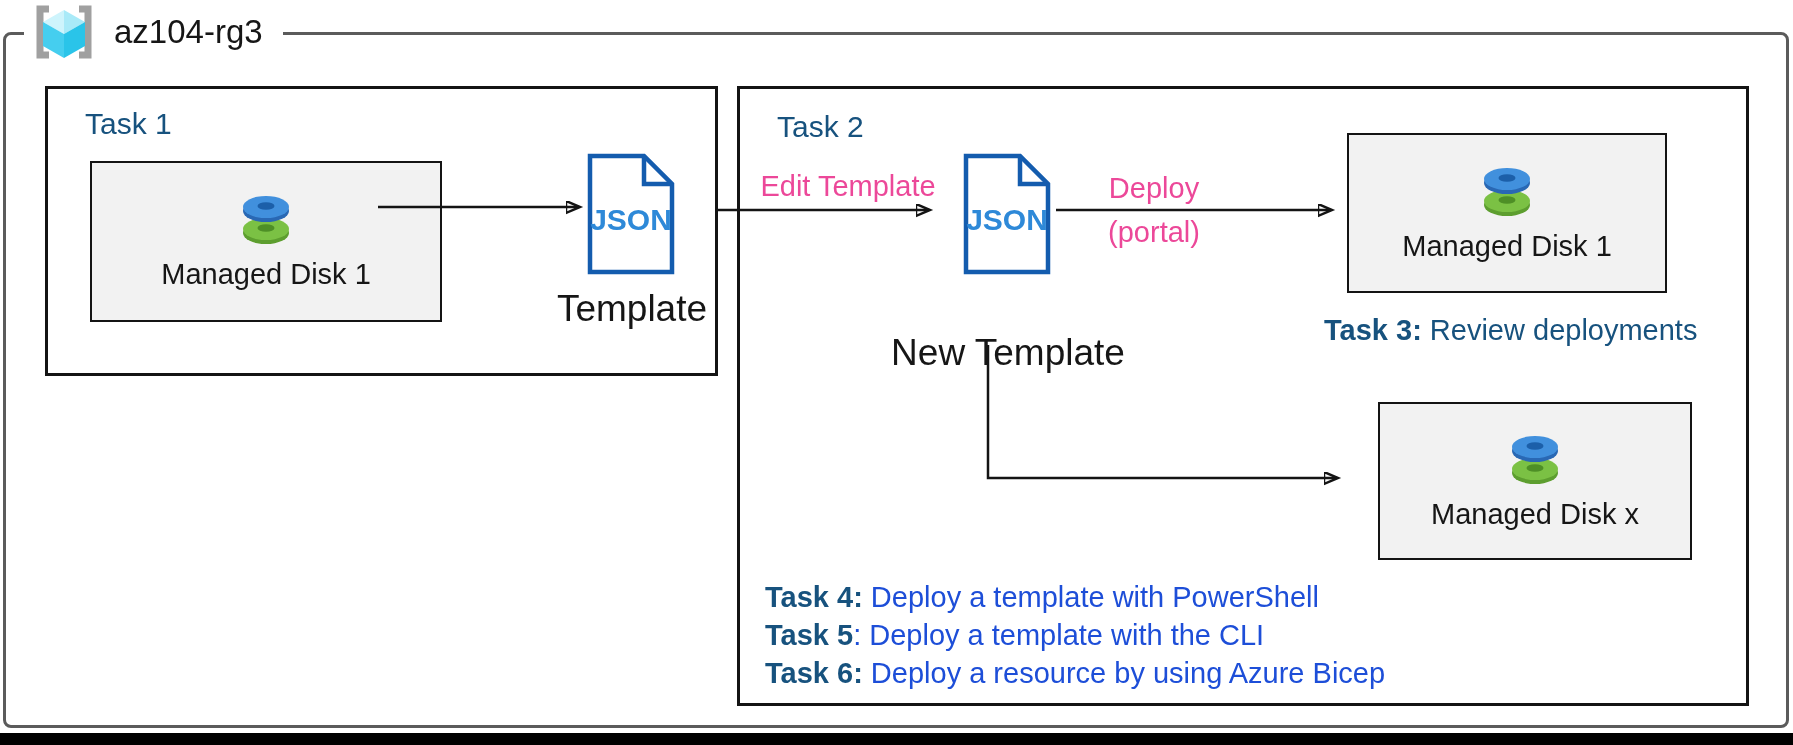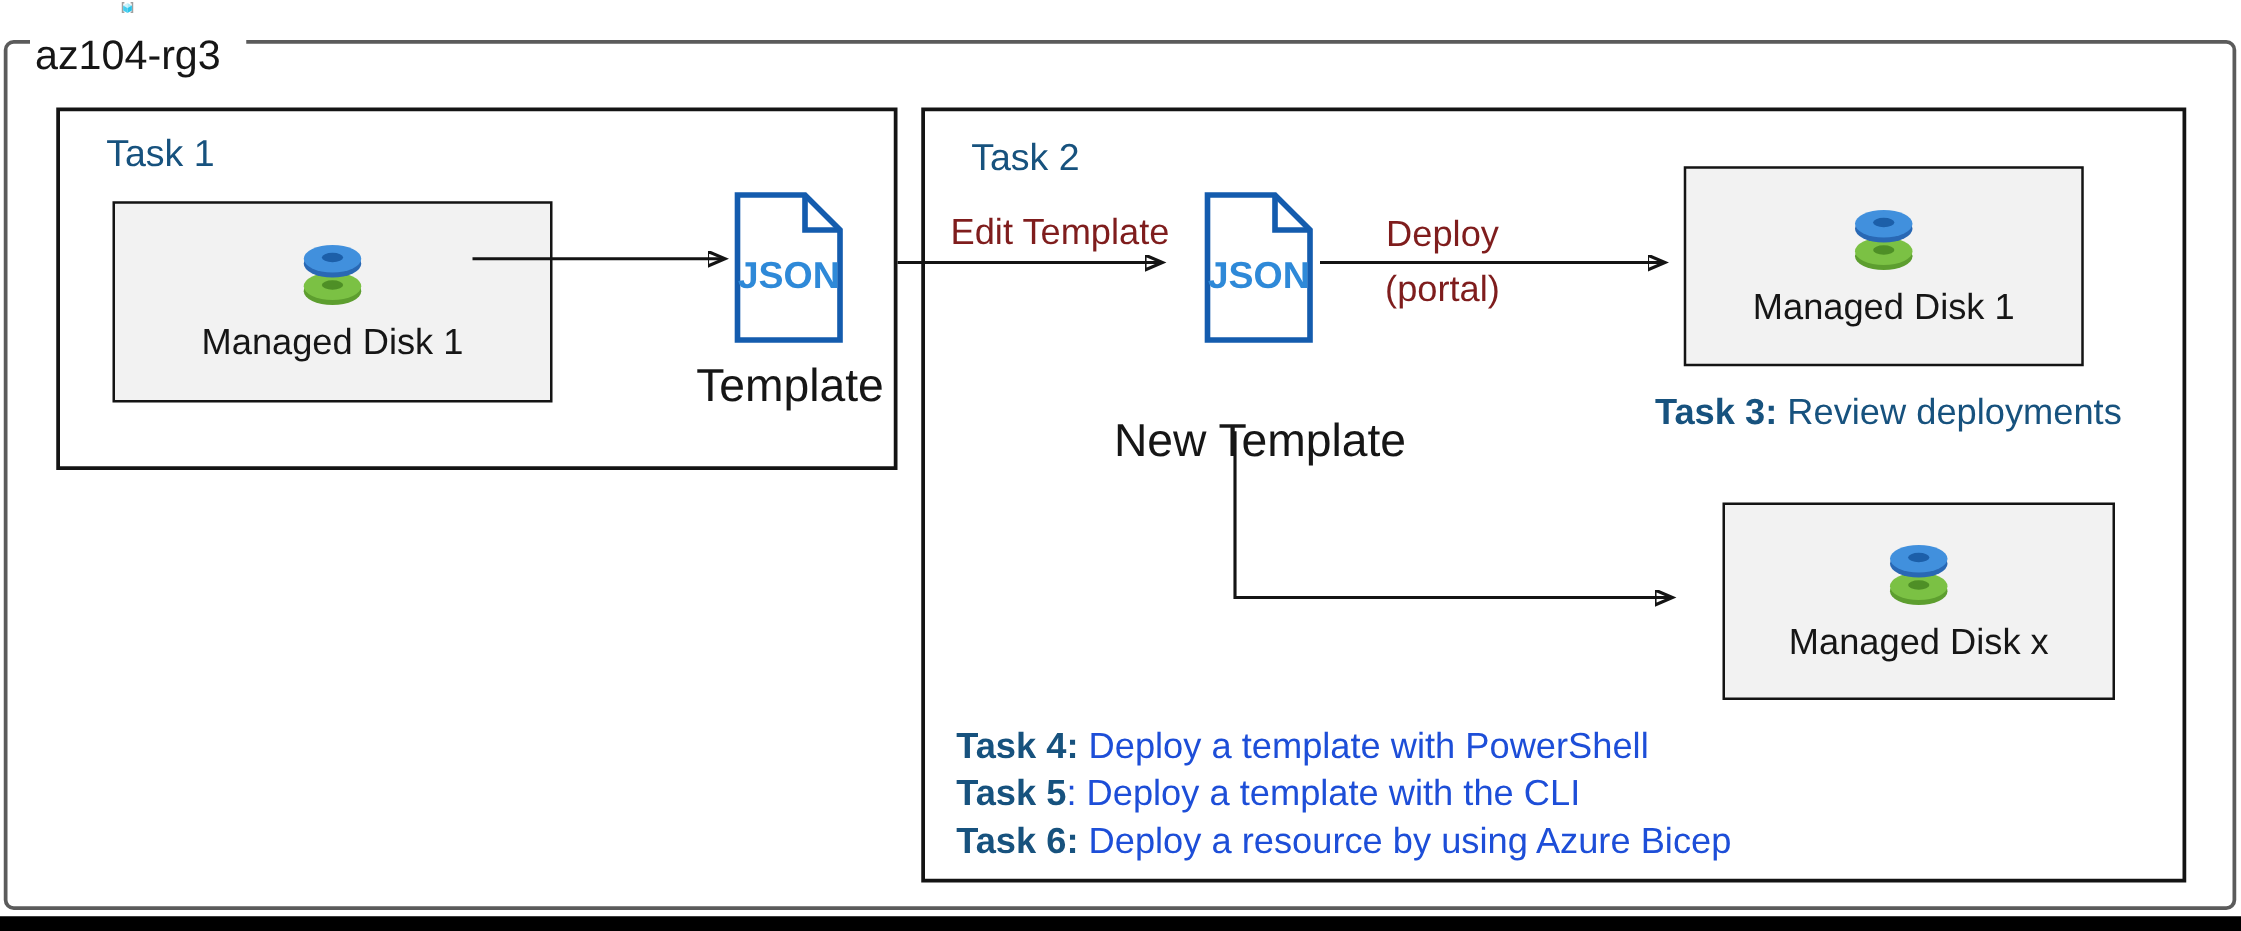--- a/index.html
+++ b/index.html
@@ -3,42 +3,42 @@
 <meta charset="utf-8">
 <style>
   html,body{margin:0;padding:0;background:#fff;}
   .stage{
     position:relative;width:1793px;height:745px;overflow:hidden;background:#fff;
     font-family:"Liberation Sans",sans-serif;color:#161616;
   }
   .abs{position:absolute;box-sizing:border-box;}
   
   .rg-border{left:3px;top:32px;width:1786px;height:696px;border:3px solid #5B5B5B;border-radius:8px;background:transparent;}
-  .rg-strip{left:24px;top:1px;height:62px;display:flex;align-items:center;gap:14px;background:#fff;padding:0 20px 0 4px;z-index:5;flex-direction:column;}
+  .rg-strip{left:24px;top:1px;height:62px;display:flex;align-items:center;gap:14px;background:#fff;padding:0 20px 0 4px;z-index:5;}
   .rg-name{font-size:33px;color:#161616;white-space:nowrap;}
   
   .frame{border:3px solid #141414;background:#fff;}
   .task1-frame{left:45px;top:86px;width:673px;height:290px;}
   .task2-frame{left:737px;top:86px;width:1012px;height:620px;}
   .frame-title{font-size:30px;font-weight:400;color:#17527E;white-space:nowrap;z-index:3;margin-top:14px;}
   
   .res-box{background:#F2F2F2;border:2px solid #141414;display:flex;flex-direction:column;align-items:center;justify-content:center;gap:10px;z-index:2;}
   .res-label{font-size:29px;color:#161616;white-space:nowrap;}
   .md1-t1{left:90px;top:161px;width:352px;height:161px;}
   .md1-t2{left:1347px;top:133px;width:320px;height:160px;}
   .mdx-t2{left:1378px;top:402px;width:314px;height:158px;}
   
   .json-icon{z-index:3;}
   .json1{left:587px;top:153px;}
   .json2{left:963px;top:153px;}
   .caption{font-size:37px;color:#161616;text-align:center;white-space:nowrap;z-index:3;}
   .cap-template{left:552px;top:288px;width:160px;}
   .cap-newtemplate{left:877px;top:296px;width:262px;margin-top:36px;}
   
-  .arrow-label{font-size:29px;color:#7f1d1d;text-align:center;white-space:nowrap;z-index:3;}
+  .arrow-label{font-size:29px;color:#ec4899;text-align:center;white-space:nowrap;z-index:3;}
   .lbl-edit{left:742px;top:170px;width:212px;}
   .lbl-deploy{left:1098px;top:172px;width:112px;}
   .lbl-portal{left:1094px;top:216px;width:120px;}
   
   .task3-line{left:1324px;top:314px;font-size:29px;color:#17527E;white-space:nowrap;z-index:3;}
   .task3-line .b{font-weight:700;}
   .task-list{left:765px;top:578px;font-size:29px;line-height:38px;white-space:nowrap;z-index:3;}
   .task-list .b{font-weight:700;color:#17527E;}
   .task-list .t{color:#1d4ed8;}
   

